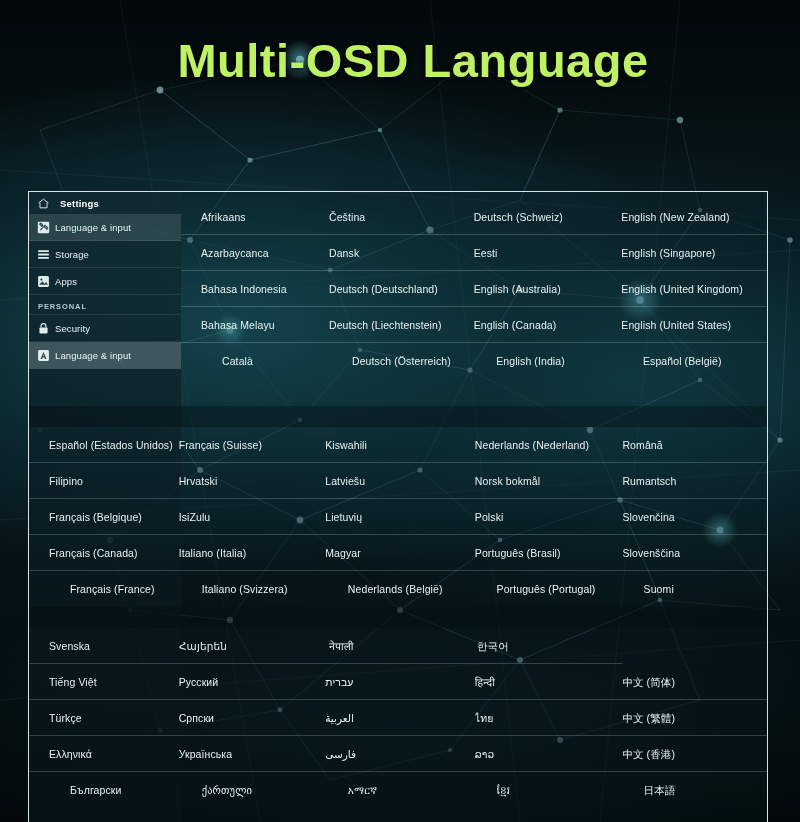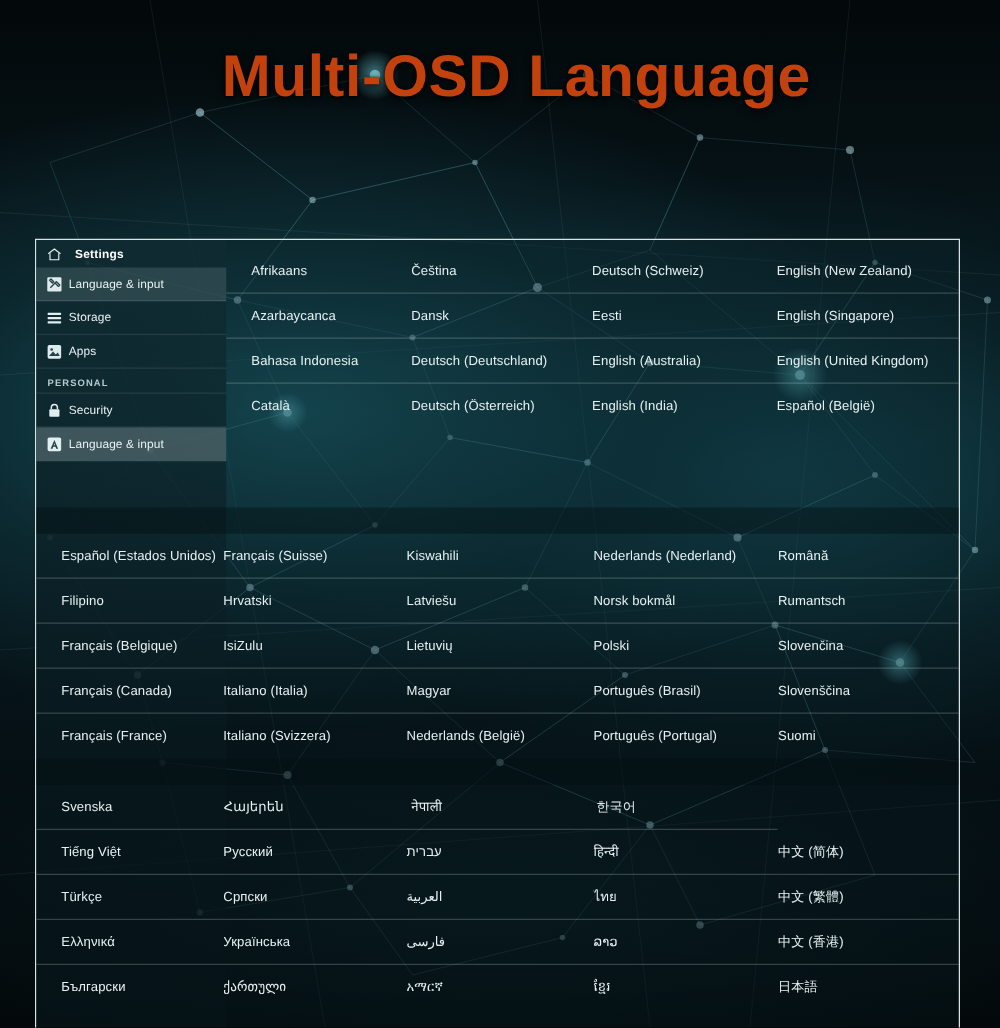--- a/index.html
+++ b/index.html
@@ -19,21 +19,21 @@
       radial-gradient(ellipse 520px 300px at 78% 46%, rgba(24,84,96,.80) 0%, rgba(13,48,56,.45) 50%, rgba(5,16,20,0) 80%),
       radial-gradient(ellipse 700px 200px at 50% 88%, rgba(10,36,42,.55) 0%, rgba(4,12,15,0) 75%),
       linear-gradient(180deg,#03080a 0%,#061317 20%,#07181d 50%,#050f13 78%,#03080a 100%);
   }
   #bg svg{position:absolute;inset:0;width:800px;height:822px;}
 
   
   .title{
     position:absolute;left:0;right:0;top:33px;
     text-align:center;
-    color:#c2410c;
+    color:#bef264;
     font-size:47px;
     font-weight:bold;
     letter-spacing:.5px;
     font-family:"Liberation Sans","DejaVu Sans",sans-serif;
     text-shadow:0 2px 7px rgba(0,0,0,.75), 0 0 2px rgba(0,0,0,.8);
     white-space:nowrap;
     padding-left:26px;
   }
 
   
@@ -75,21 +75,21 @@
   .block{position:relative;}
   .block.b1{padding-top:7px;}
   .gap{height:21px;background:rgba(3,12,15,.40);}
   .row{display:flex;height:36px;align-items:center;}
   .cell{
     color:#e9f1f2;font-size:10.5px;letter-spacing:.1px;
     height:36px;line-height:36px;box-sizing:border-box;
     border-bottom:1px solid rgba(219,235,238,.22);
     white-space:nowrap;overflow:hidden;
   }
-  .row.last .cell{border-bottom:none;}
+  .row.last .cell{border-bottom:none;margin-left:21px;}
   
   .c0{width:150px;padding-left:20px;}
   .c1{width:147px;}
   .c2{width:150px;}
   .c3{width:148px;}
   .c4{width:145px;}
 
   
   .wide{position:absolute;left:0;right:0;}
   .wide .c0{width:150px;padding-left:20px;}
@@ -273,20 +273,26 @@
         <div class="cell c1">Dansk</div>
         <div class="cell c2">Eesti</div>
         <div class="cell c3">English (Singapore)</div>
       </div>
       <div class="row">
         <div class="cell c0">Bahasa Indonesia</div>
         <div class="cell c1">Deutsch (Deutschland)</div>
         <div class="cell c2">English (Australia)</div>
         <div class="cell c3">English (United Kingdom)</div>
       </div>
+      <div class="row">
+        <div class="cell c0">Bahasa Melayu</div>
+        <div class="cell c1">Deutsch (Liechtenstein)</div>
+        <div class="cell c2">English (Canada)</div>
+        <div class="cell c3">English (United States)</div>
+      </div>
       <div class="row last">
         <div class="cell c0">Català</div>
         <div class="cell c1">Deutsch (Österreich)</div>
         <div class="cell c2">English (India)</div>
         <div class="cell c3">Español (België)</div>
       </div>
     </div>
   </div>
 
   <div class="wide" style="top:214px;">

